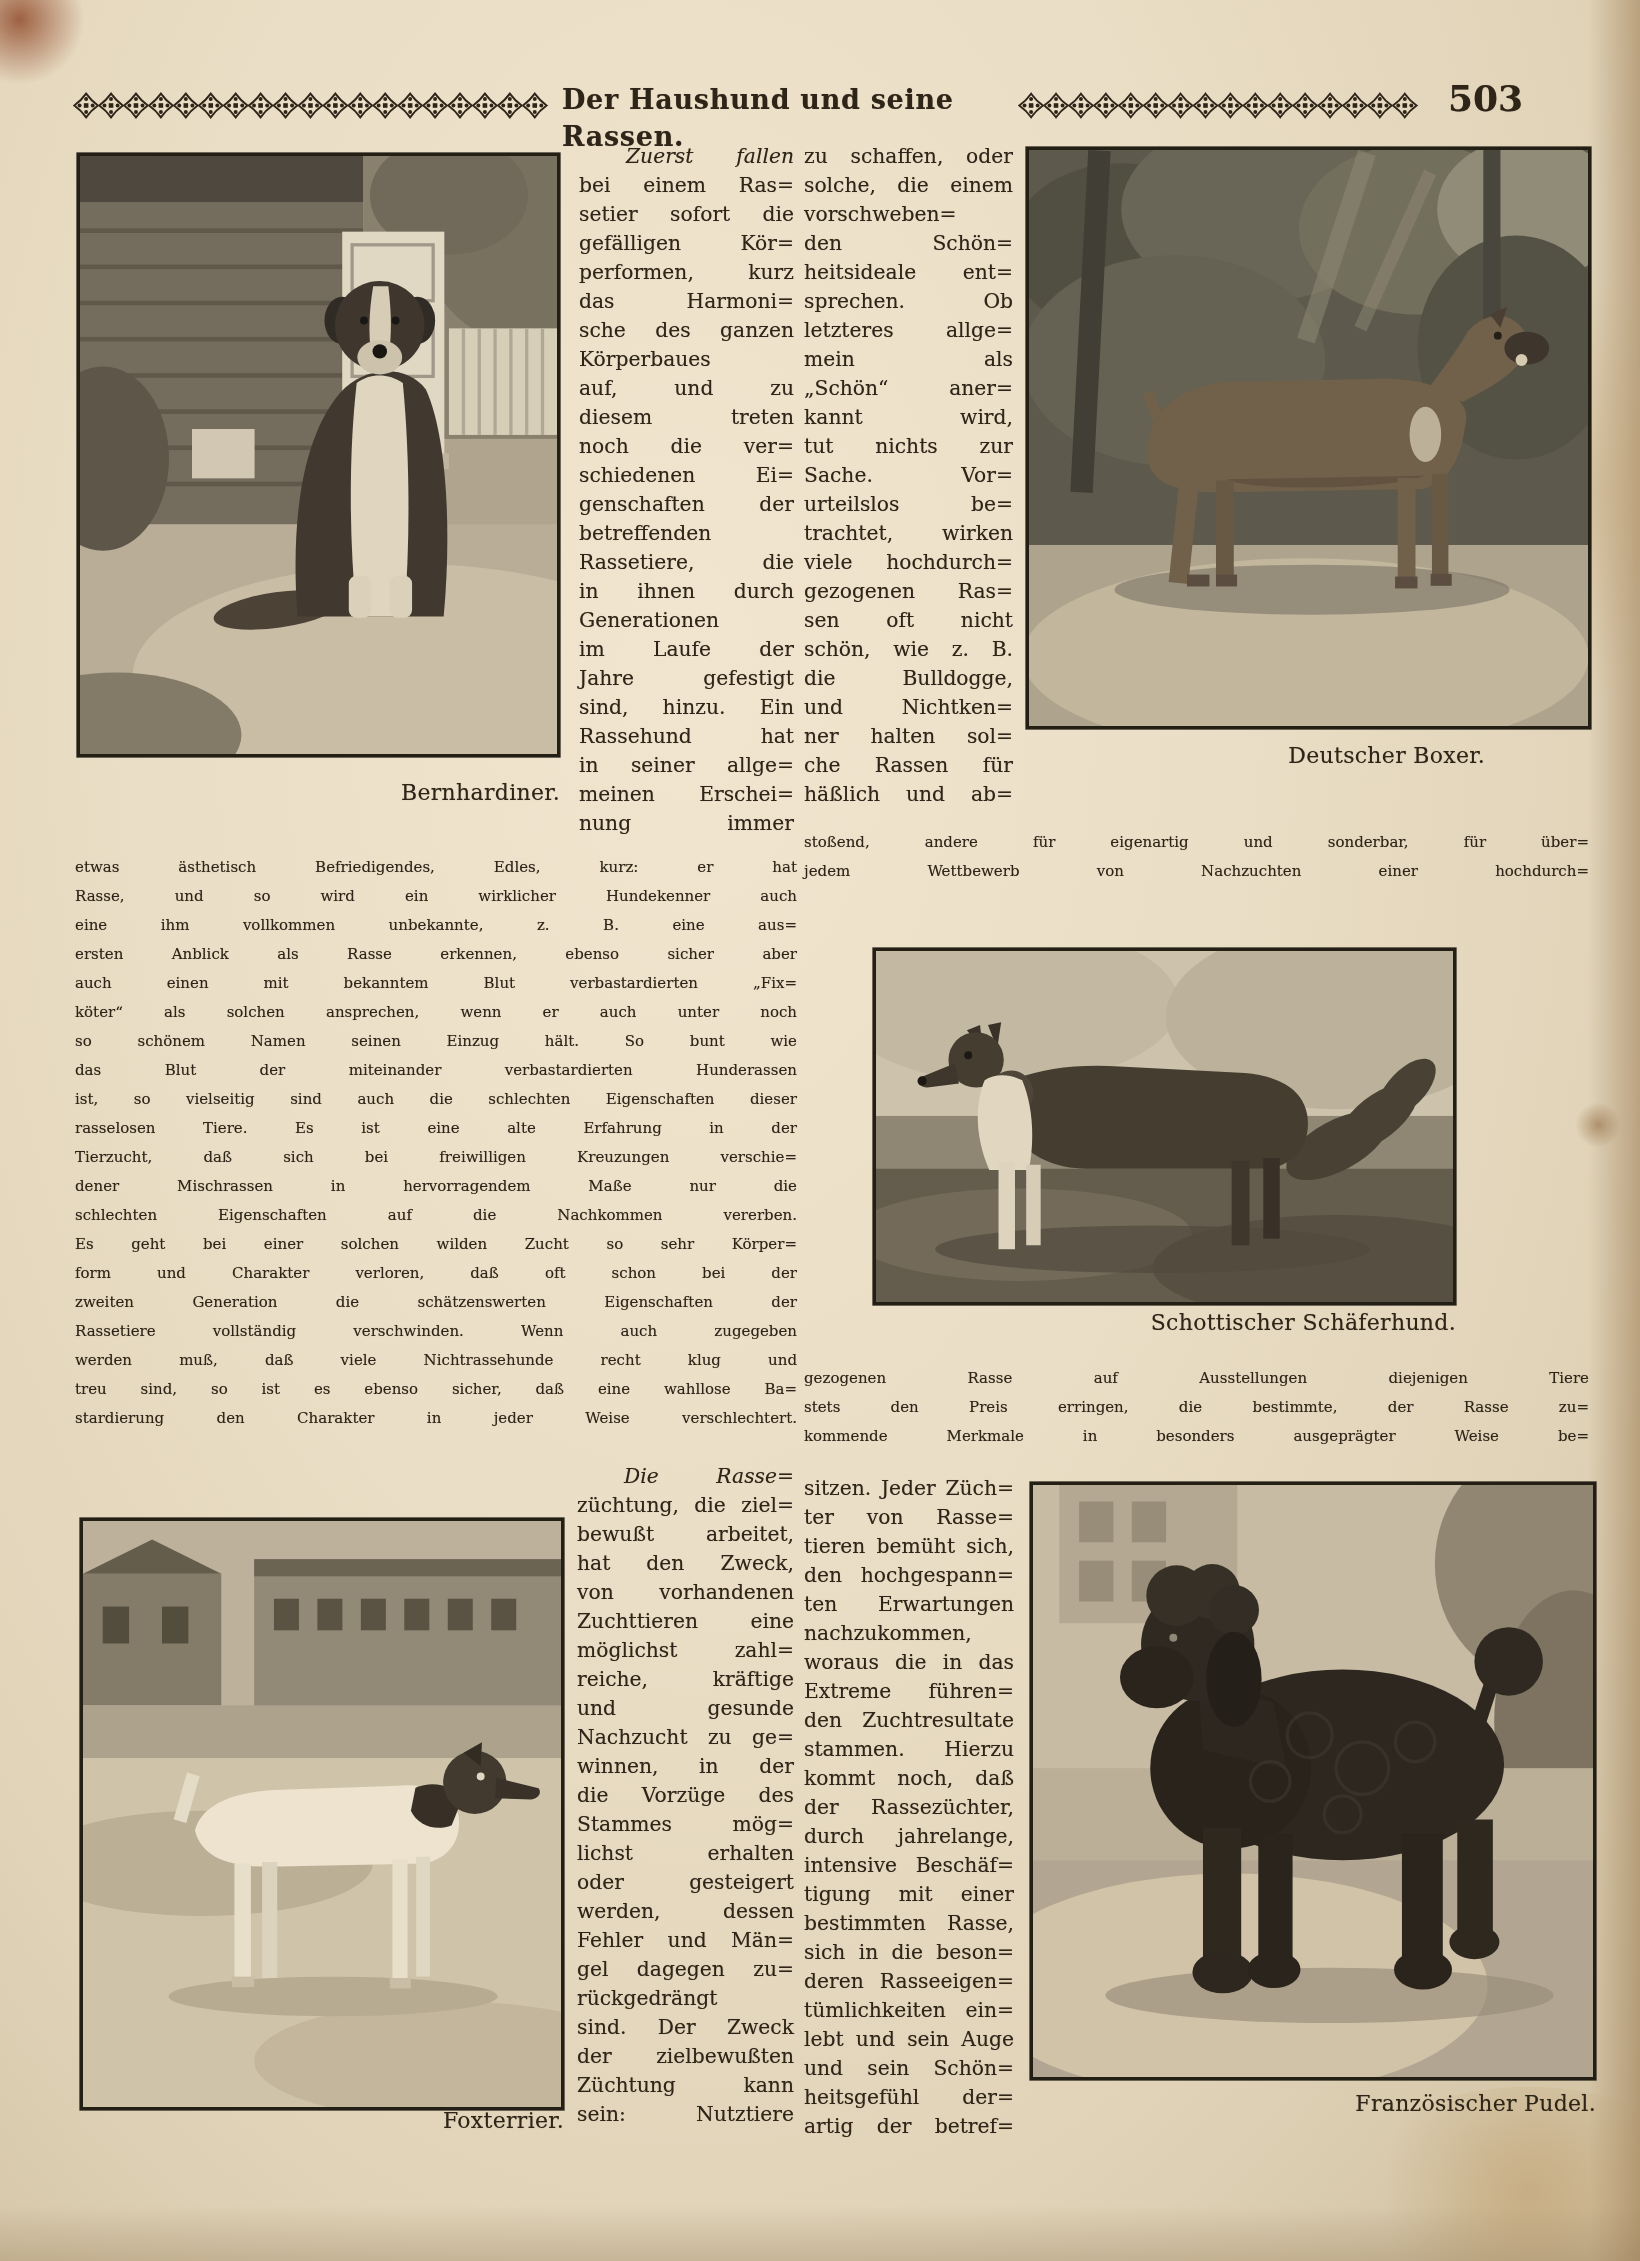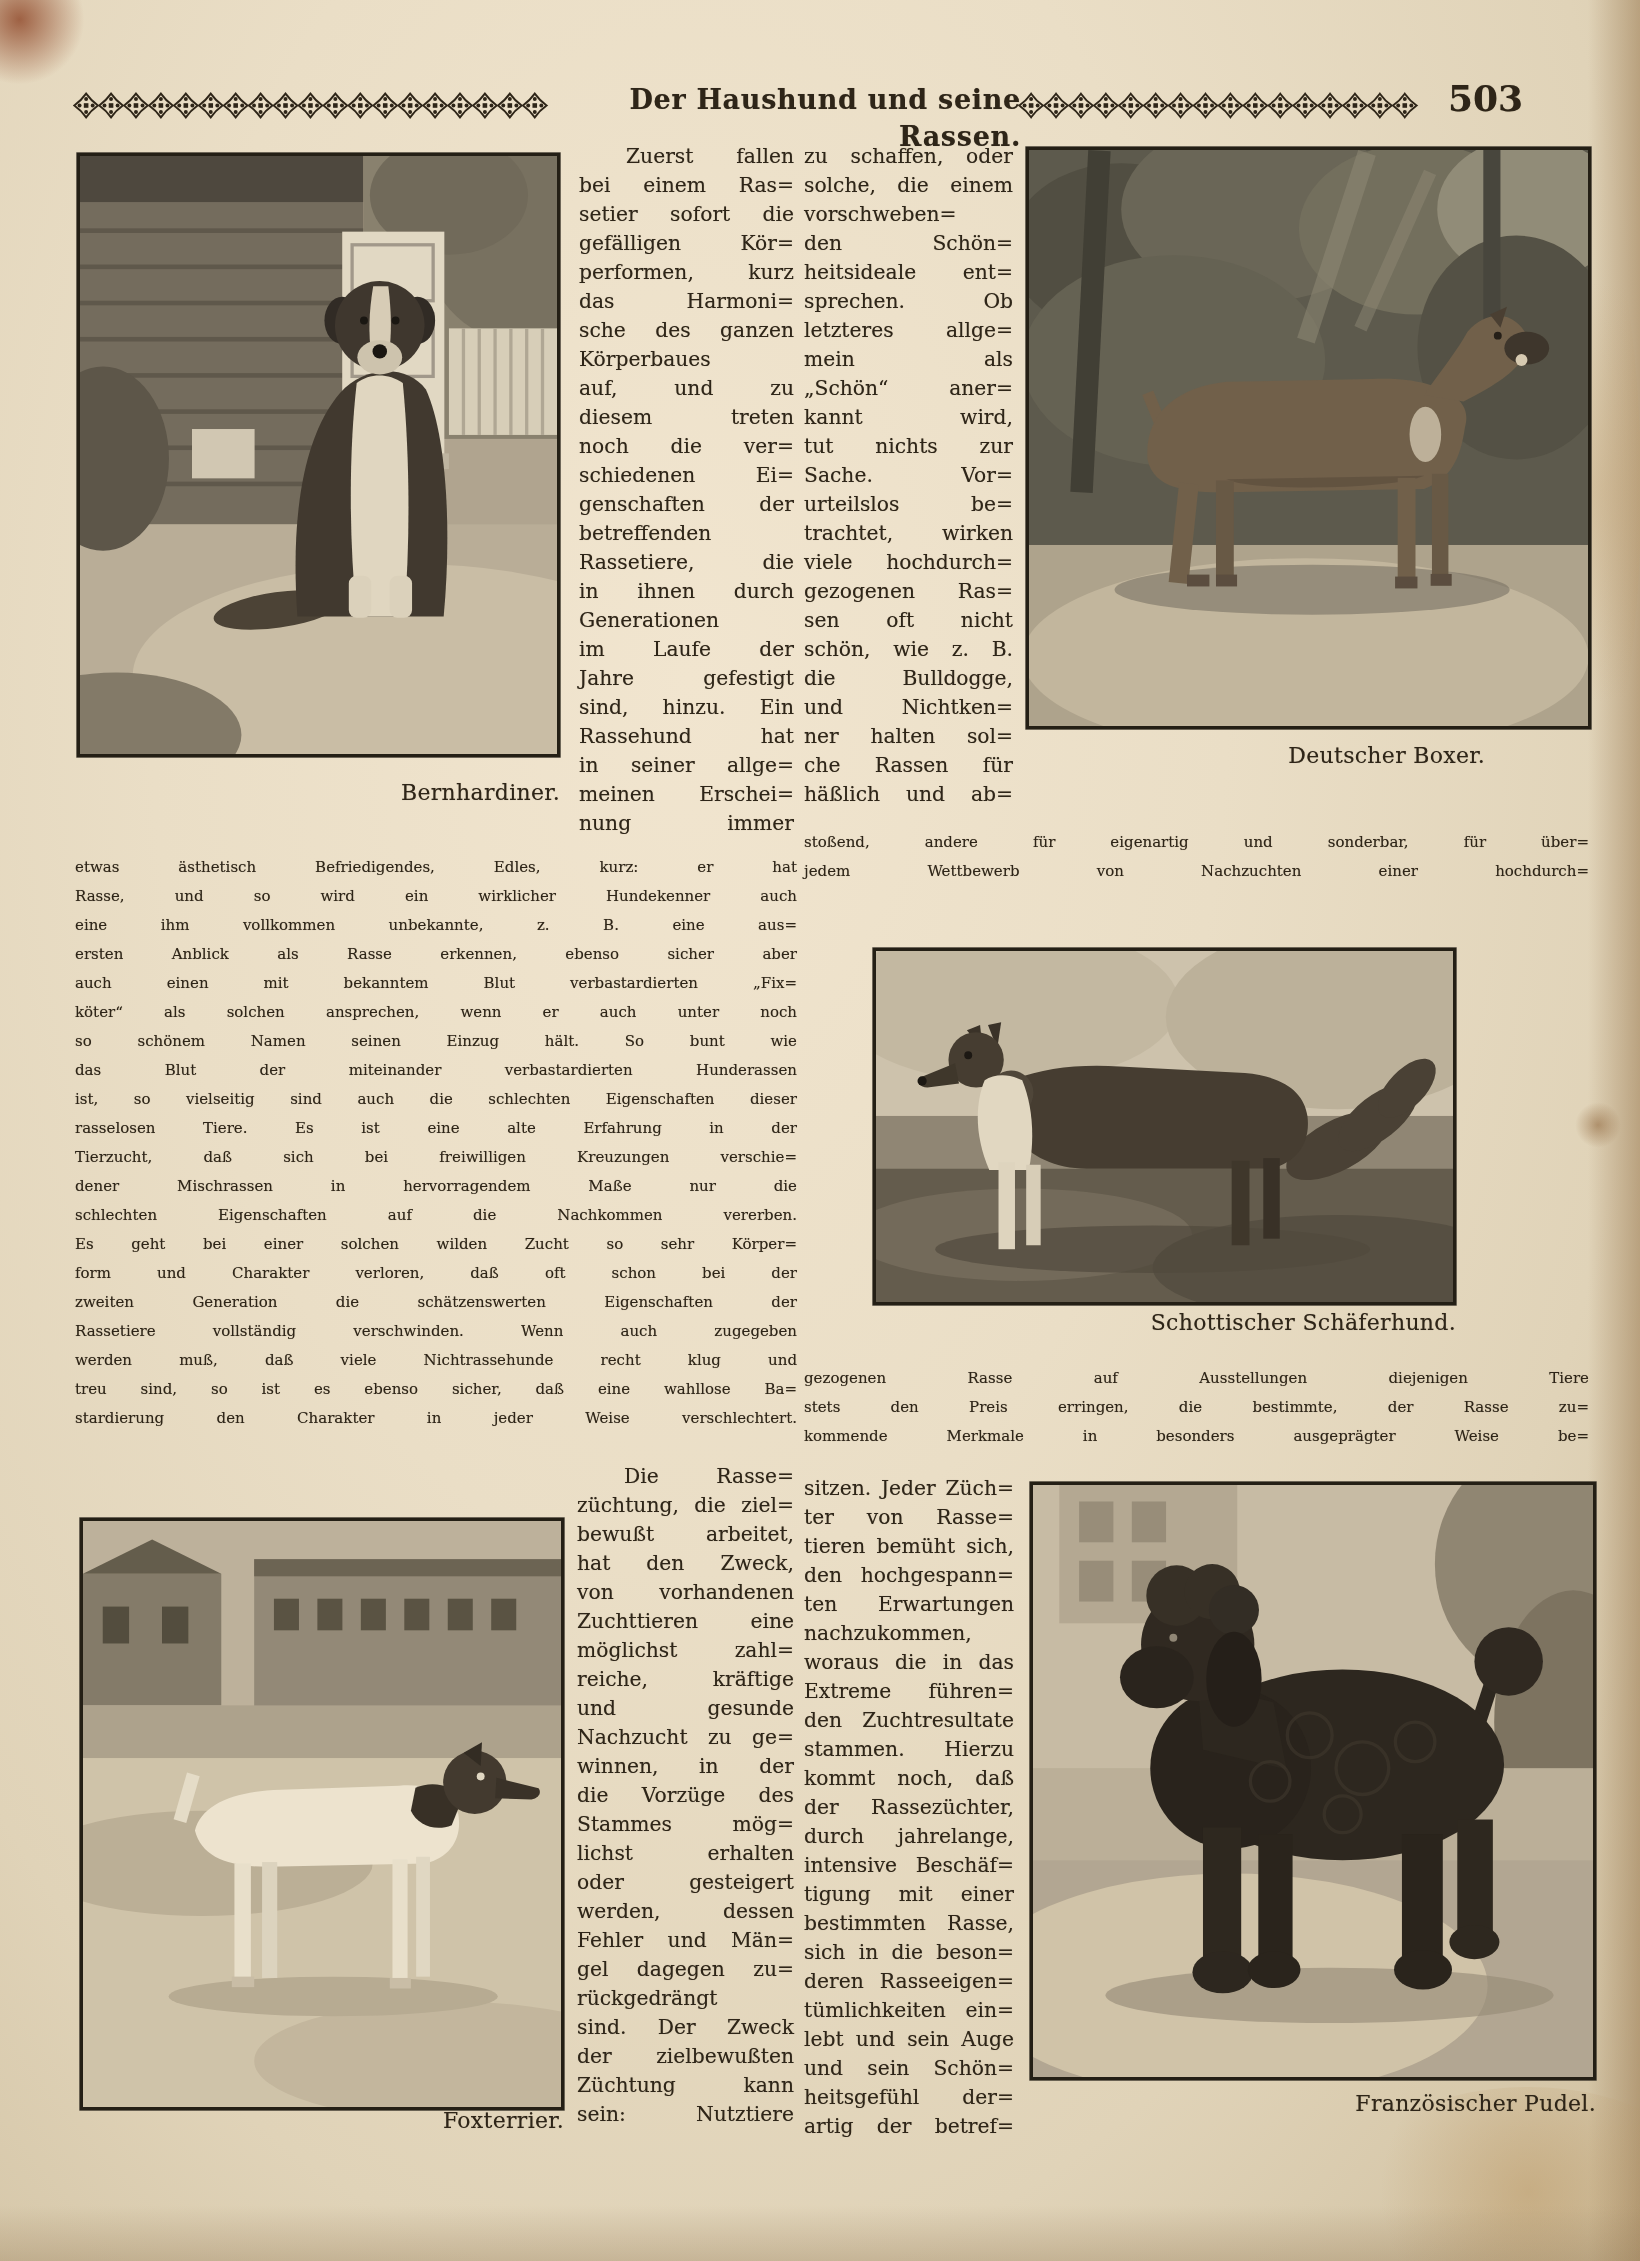--- a/index.html
+++ b/index.html
@@ -3,34 +3,34 @@
 <meta charset="utf-8">
 <style>
   html,body{margin:0;padding:0;background:#6b6257;}
   .page{position:relative;width:1640px;height:2261px;overflow:hidden;
     background:radial-gradient(ellipse at 42% 30%, #f1e5cf 0%, #eadec6 40%, #e0d3b8 72%, #cfbf9f 100%);
     font-family:"DejaVu Serif","Liberation Serif",serif;color:#2e2518;}
   .page *{box-sizing:border-box;}
   .stain{position:absolute;pointer-events:none;}
   .ink{text-shadow:0 0 0.7px rgba(42,32,16,.4);}
   
-  .hdr-title{position:absolute;text-align:right;font-weight:bold;font-size:27px;line-height:37px;letter-spacing:0.7px;}
+  .hdr-title{position:absolute;text-align:left;font-weight:bold;font-size:27px;line-height:37px;letter-spacing:0.7px;}
   .hdr-num{position:absolute;font-size:36px;font-weight:bold;}
   .orn{position:absolute;}
   
   .photo{position:absolute;border:3.9px solid #241f15;background:#aaa190;
      box-shadow:0 0 0 0.7px #3a342a, inset 0 0 26px rgba(30,25,15,.35);}
   .photo svg{display:block;width:100%;height:100%;filter:sepia(.18) contrast(.96);}
   .caption{position:absolute;text-align:right;font-size:22px;letter-spacing:0.3px;}
   
   .tblock{position:absolute;}
   .tblock .tline{text-align:justify;text-align-last:justify;}
   .ncol{font-size:20.3px;line-height:29px;}
   .wcol{font-size:15px;line-height:29px;}
-  .indent .tline:first-child{text-indent:47px;}
+  .indent .tline:first-child{text-indent:47px;font-style:italic;}
 </style>
 </head>
 <body>
 
 <div class="page">
 
   <div class="stain" style="left:-46px;top:-46px;width:131px;height:131px;border-radius:50%;background:radial-gradient(circle,rgba(146,76,46,.85),rgba(146,76,46,0) 70%);"></div>
   <div class="stain" style="right:0;top:0;width:52px;height:2261px;background:linear-gradient(to left,rgba(148,114,72,.5),rgba(148,114,72,0));"></div>
   <div class="stain" style="left:1345px;top:2087px;width:367px;height:210px;border-radius:50%;background:radial-gradient(circle,rgba(186,150,98,.5),rgba(186,150,98,0) 70%);"></div>
   <div class="stain" style="left:1575px;top:1102px;width:46px;height:46px;border-radius:50%;background:radial-gradient(circle,rgba(140,98,55,.55),rgba(140,98,55,0) 70%);"></div>

